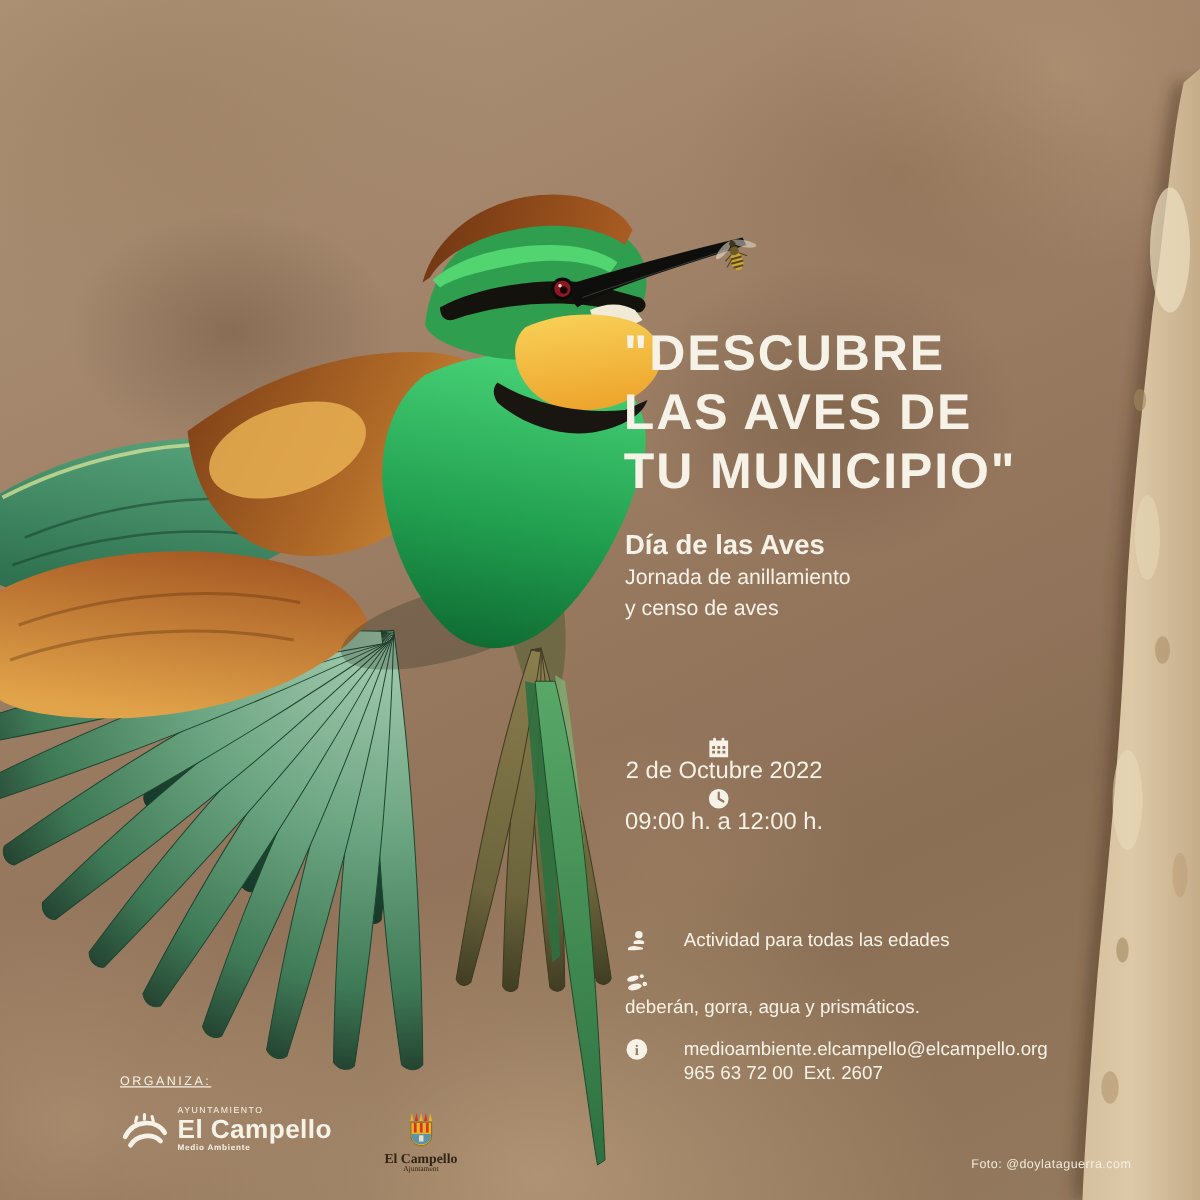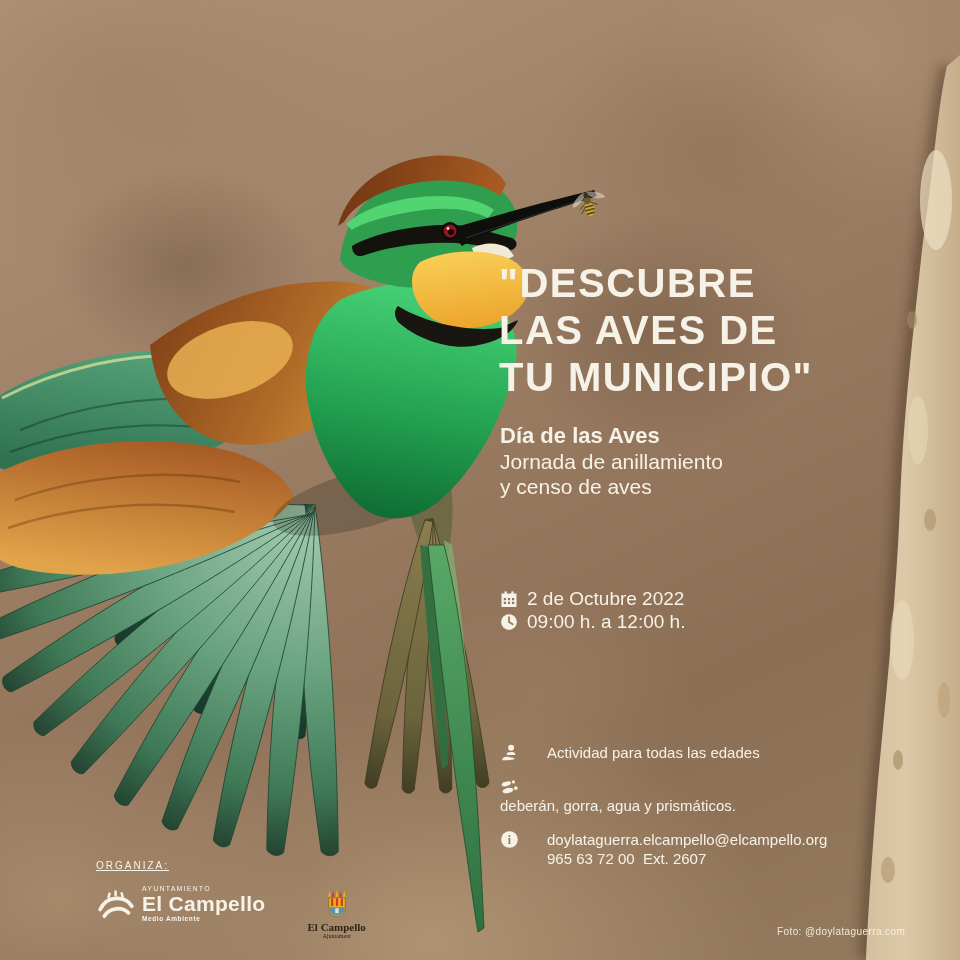--- a/index.html
+++ b/index.html
@@ -17,24 +17,24 @@
       radial-gradient(240px 180px at 540px 700px, rgba(175,145,112,.30), transparent 65%),
       linear-gradient(155deg,#b0957a 0%,#a1846a 28%,#95775e 52%,#8b6f55 72%,#947a5e 100%);
   }
   .layer{position:absolute;left:0;top:0;width:960px;height:960px;}
   .abs{position:absolute;}
 
   
   .title{left:499px;top:260px;font-size:40px;font-weight:700;line-height:47px;letter-spacing:1.5px;}
   .subtitle{left:500px;top:406px;margin-top:16px;}
   .subtitle-bold{font-size:22px;font-weight:700;line-height:27px;}
-  .subtitle-line{font-size:21px;font-weight:400;line-height:25px;}
+  .subtitle-line{font-size:17px;font-weight:400;line-height:25px;}
 
   .event{left:500px;top:589px;font-size:19px;line-height:20px;}
-  .ev-row{display:flex;align-items:center;margin-bottom:3px;}
+  .ev-row{display:flex;align-items:center;margin-bottom:3px;flex-direction:column;}
   .ev-icon{width:18px;height:18px;margin-right:9px;flex:0 0 18px;display:inline-flex;}
   .ev-icon svg{width:18px;height:18px;}
 
   .notes{left:500px;top:743px;font-size:15px;line-height:19px;width:350px;}
   .note{margin-bottom:15px;gap:20px;}
   .note-flex{display:flex;align-items:flex-start;}
   .nt-icon{width:19px;height:19px;margin-right:8px;flex:0 0 19px;display:inline-flex;}
   .nt-icon svg{width:19px;height:19px;}
   .nt-icon-inline{display:inline-block;width:19px;height:16px;margin-right:6px;vertical-align:-3px;}
   .nt-icon-inline svg{width:19px;height:16px;}
@@ -309,21 +309,21 @@
       <div>deberán, gorra, agua y prismáticos.</div>
     </div>
     <div class="note note-flex">
       <span class="nt-icon">
         <svg viewBox="0 0 24 24">
             <circle cx="12" cy="12" r="10.5" fill="#f7f2e7"></circle>
             <text x="12" y="17.5" font-size="15" font-weight="bold" fill="#96795a" text-anchor="middle" font-family="Liberation Serif, serif">i</text>
           </svg>
       </span>
       <div>
-        <div>doylataguerra.elcampello@elcampello.org</div>
+        <div>medioambiente.elcampello@elcampello.org</div>
         <div>965 63 72 00&nbsp; Ext. 2607</div>
       </div>
     </div>
   </div>
 
   <div class="abs organiza">
     <div class="org-label">ORGANIZA:</div>
     <div class="org-logos">
       <div class="logo-ayto">
         <span class="arch">

